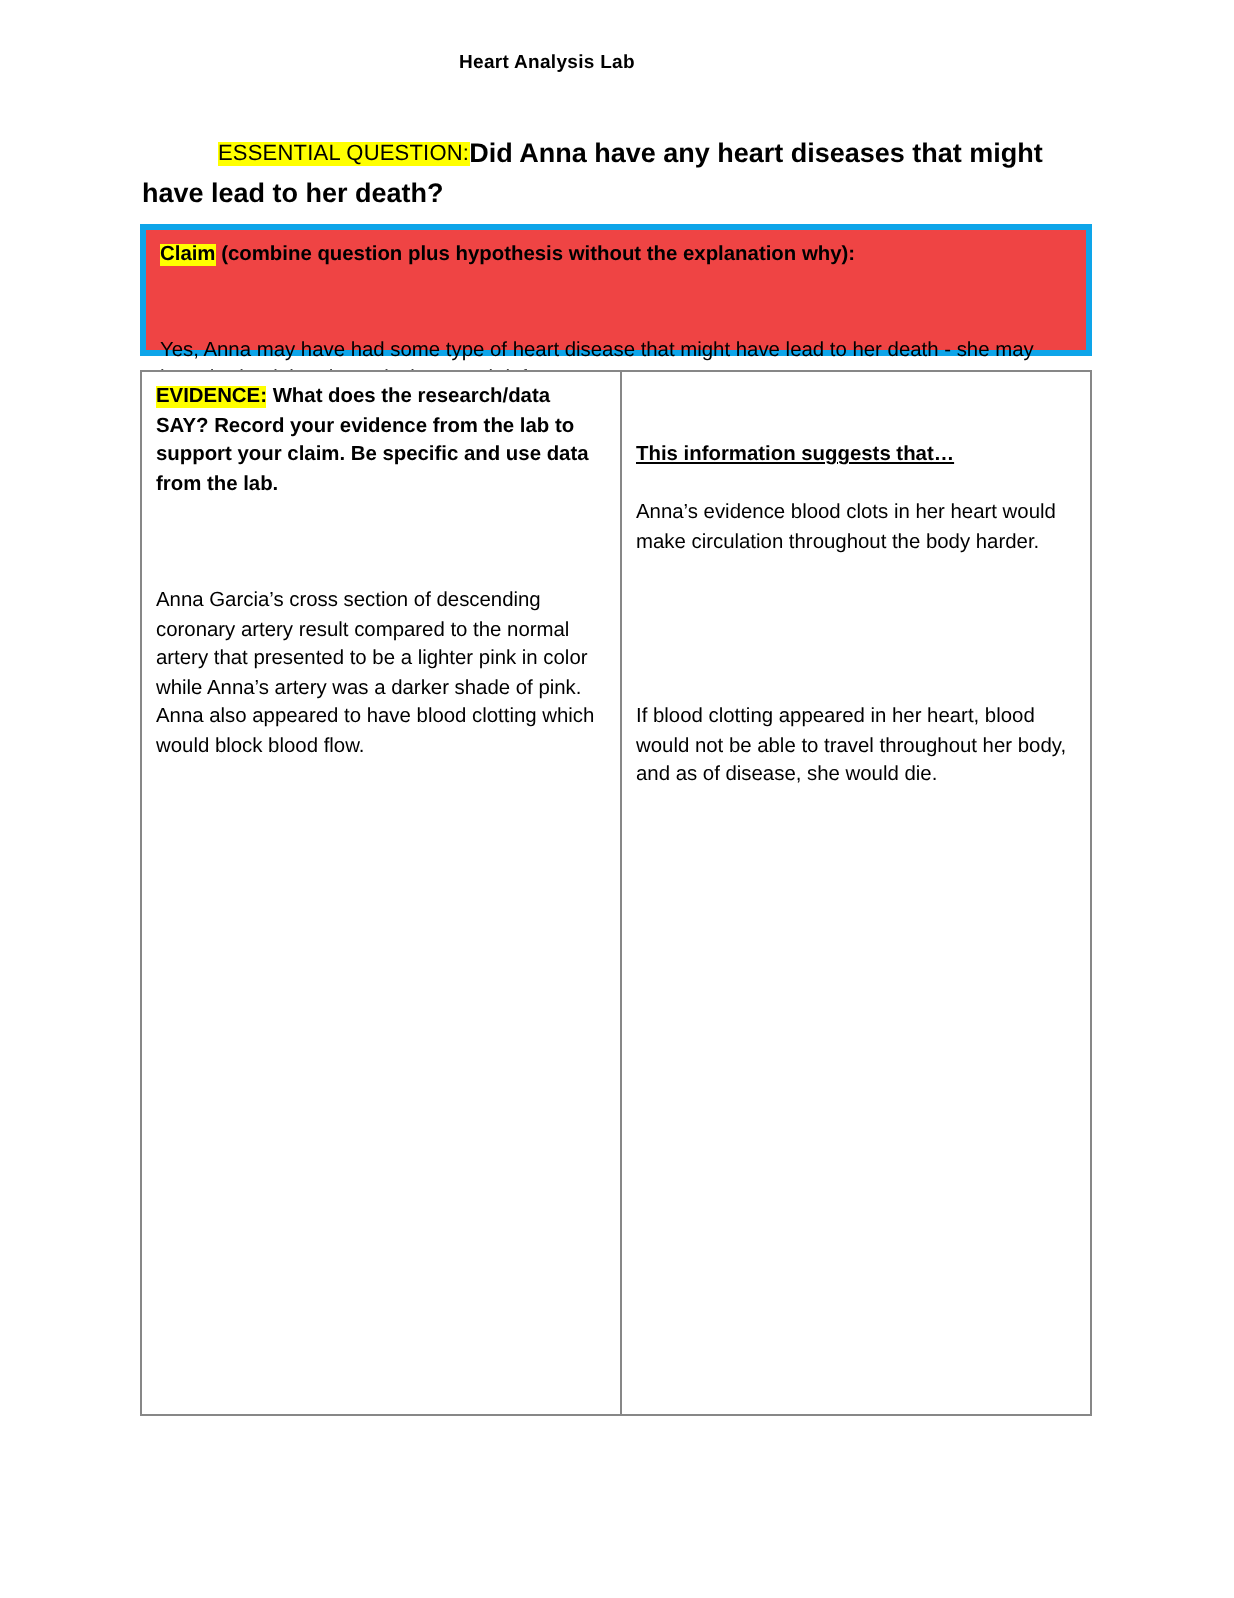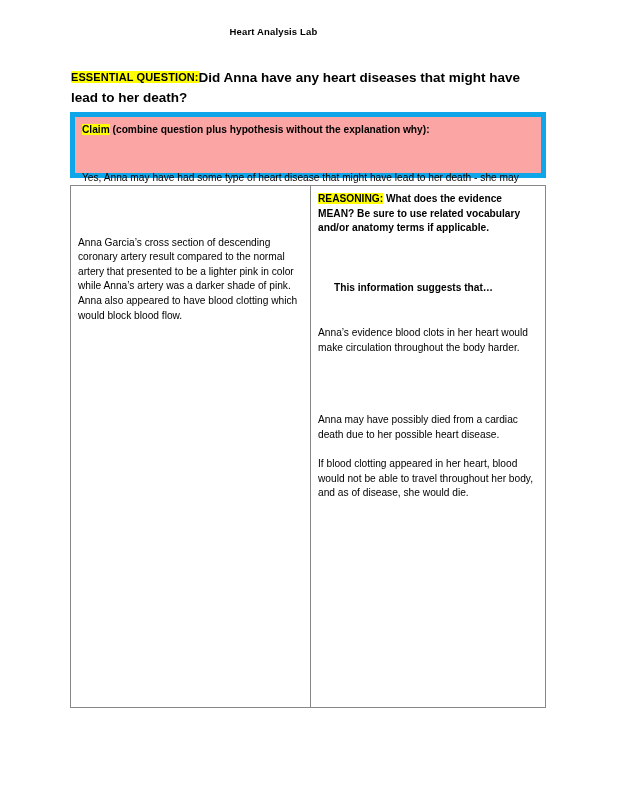--- a/index.html
+++ b/index.html
@@ -48,35 +48,36 @@
     font-size: 13.5px;
     font-weight: bold;
     line-height: 20px;
     color: #000;
   }
   .hl {
     background: #ffff00;
   }
   .eq-label {
     font-size: 11px;
-    font-weight: bold;
+    font-weight: normal;
     letter-spacing: 0.1px;
     vertical-align: 1px;
+    margin-left: 38px;
   }
 
   
   .claim-box {
     position: absolute;
     left: 70px;
     top: 112px;
     width: 476px;
     height: 66px;
-    border: 5px solid #0ea5e9;
+    border: 3px solid #0ea5e9;
     box-sizing: border-box;
-    background: #fca5a5;
+    background: #ef4444;
   }
   .claim-inner {
     padding: 6px 7px 0 7px;
     font-size: 10.2px;
     line-height: 14.6px;
   }
   .claim-prompt {
     font-weight: bold;
   }
   .claim-label {
@@ -118,21 +119,22 @@
     font-weight: bold;
     margin: 0;
   }
   .col-head .lbl {
     background: #ffff00;
     font-weight: bold;
   }
 
   .sub-prompt {
     font-weight: bold;
-    margin: 16px;
+    margin: 0;
+    text-decoration: underline;
   }
   .body-par {
     font-weight: normal;
     margin: 0;
   }
   .gap-lg { height: 29px; }
   .gap-md { height: 14.6px; }
   .gap-xl { height: 58px; }
 </style>
 </head>
@@ -149,36 +151,35 @@
   <div class="claim-box">
     <div class="claim-inner">
       <div class="claim-prompt"><span class="claim-label">Claim</span><span> (combine question plus hypothesis without the explanation why):</span></div>
       <div class="claim-text">Yes, Anna may have had some type of heart disease that might have lead to her death - she may have had atrial and ventricular septal defects.</div>
     </div>
   </div>
 
   <div class="cer-table">
 
     <div class="cer-col cer-col-left">
+      <div class="col-head"><span class="lbl">EVIDENCE:</span><span> What does the research/data SAY? Record your evidence from the lab to support your claim. Be specific and use data from the lab.</span></div>
       <div class="gap-lg"></div>
       <div class="gap-md"></div>
       <div class="body-par">Anna Garcia’s cross section of descending coronary artery result compared to the normal artery that presented to be a lighter pink in color while Anna’s artery was a darker shade of pink. Anna also appeared to have blood clotting which would block blood flow.</div>
     </div>
 
     <div class="cer-col cer-col-right">
-      <div class="col-head"><span class="lbl">REASONING:</span><span> What does the evidence MEAN? Be sure to use related vocabulary and/or anatomy terms if applicable.</span></div>
 
       <div class="gap-lg"></div>
 
       <div class="sub-prompt">This information suggests that…</div>
       <div class="gap-md"></div>
       <div class="body-par">Anna’s evidence blood clots in her heart would make circulation throughout the body harder.</div>
 
       <div class="gap-xl"></div>
 
-      <div class="body-par">Anna may have possibly died from a cardiac death due to her possible heart disease.</div>
       <div class="gap-md"></div>
       <div class="body-par">If blood clotting appeared in her heart, blood would not be able to travel throughout her body, and as of disease, she would die.</div>
     </div>
 
   </div>
 
 </div>
 
 </body></html>

